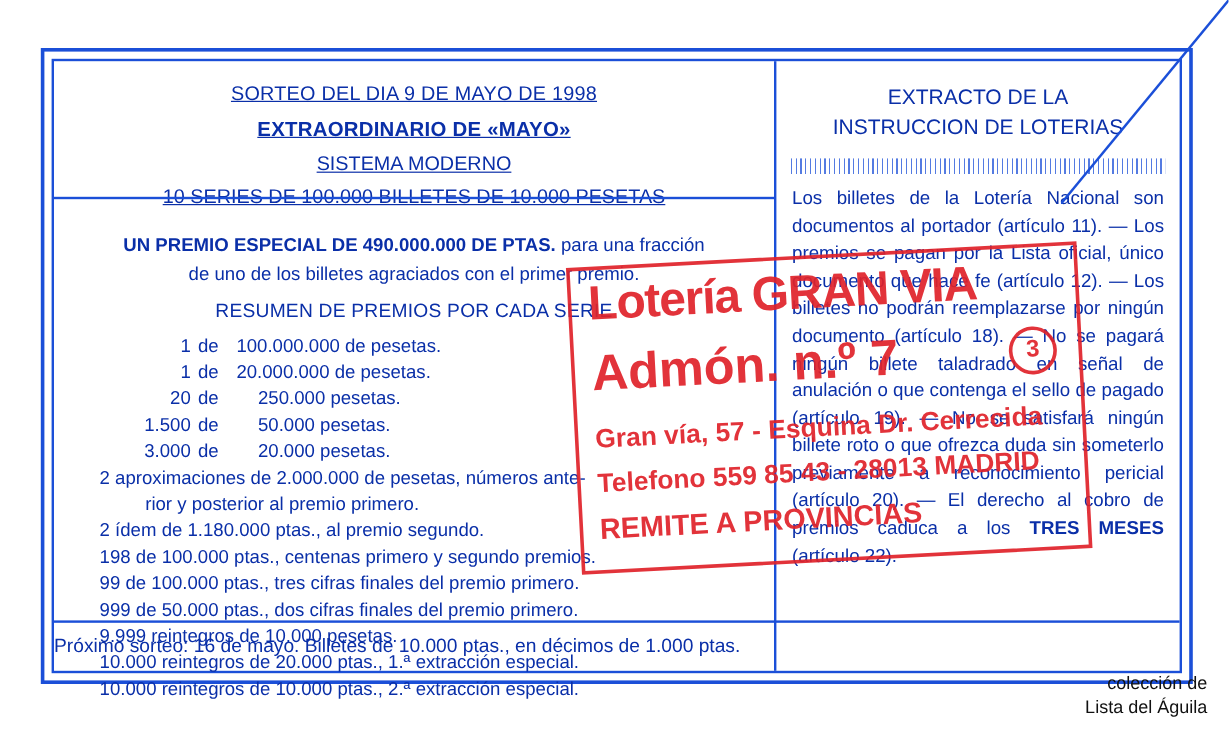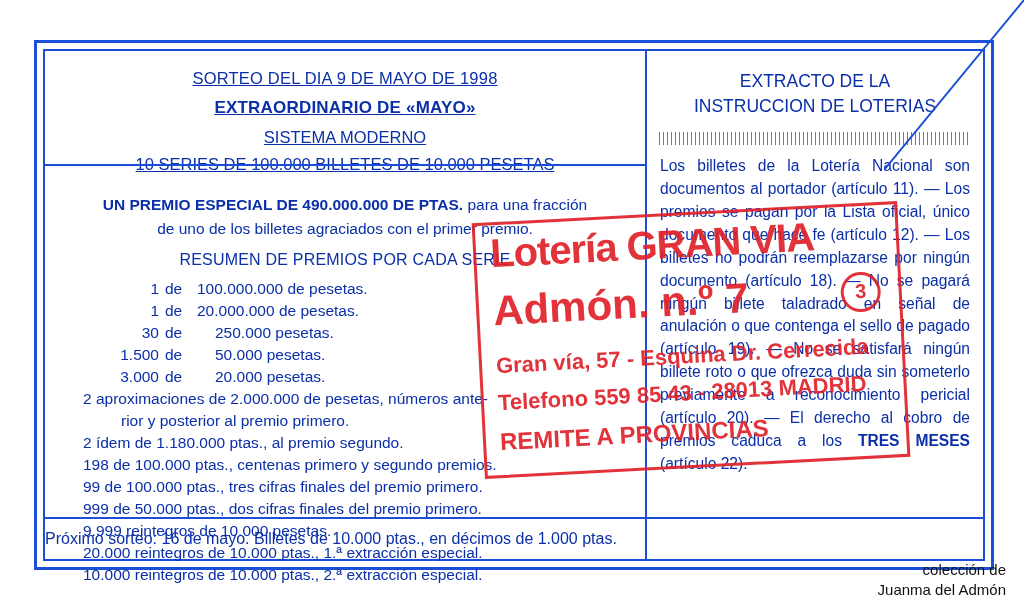--- a/index.html
+++ b/index.html
@@ -252,21 +252,21 @@
             <span class="pq">1</span>
             <span class="pde">de</span>
             <span class="pval">100.000.000 de pesetas.</span>
           </div>
           <div class="prow">
             <span class="pq">1</span>
             <span class="pde">de</span>
             <span class="pval">20.000.000 de pesetas.</span>
           </div>
           <div class="prow">
-            <span class="pq">30</span>
+            <span class="pq">20</span>
             <span class="pde">de</span>
             <span class="pval indent-amt">250.000 pesetas.</span>
           </div>
           <div class="prow">
             <span class="pq">1.500</span>
             <span class="pde">de</span>
             <span class="pval indent-amt">50.000 pesetas.</span>
           </div>
           <div class="prow">
             <span class="pq">3.000</span>
@@ -276,21 +276,21 @@
         </div>
 
         <div class="free">
           <div>2 aproximaciones de 2.000.000 de pesetas, números ante-</div>
           <div class="cont">rior y posterior al premio primero.</div>
           <div>2 ídem de 1.180.000 ptas., al premio segundo.</div>
           <div>198 de 100.000 ptas., centenas primero y segundo premios.</div>
           <div>99 de 100.000 ptas., tres cifras finales del premio primero.</div>
           <div>999 de  50.000 ptas., dos cifras finales del premio primero.</div>
           <div>9.999 reintegros de 10.000 pesetas.</div>
-          <div>20.000 reintegros de 10.000 ptas., 1.ª extracción especial.</div>
+          <div>10.000 reintegros de 20.000 ptas., 1.ª extracción especial.</div>
           <div>10.000 reintegros de 10.000 ptas., 2.ª extracción especial.</div>
         </div>
       </div>
 
       <div class="col-div"></div>
 
       <div class="col-right">
         <div class="rhdr">
           <div>EXTRACTO DE LA</div>
           <div>INSTRUCCION DE LOTERIAS</div>
@@ -319,14 +319,14 @@
 </div>
 
 <div class="corner-line">
   <svg width="140" height="170" viewBox="0 0 140 170">
     <path d="M 0 170 L 140 0" stroke="#1b4fd8" stroke-width="2" fill="none" stroke-dasharray="0"></path>
   </svg>
 </div>
 
 <div class="credit">
   <div>colección de</div>
-  <div>Juanma del Admón</div>
+  <div>Lista del Águila</div>
 </div>
 
 </body></html>

